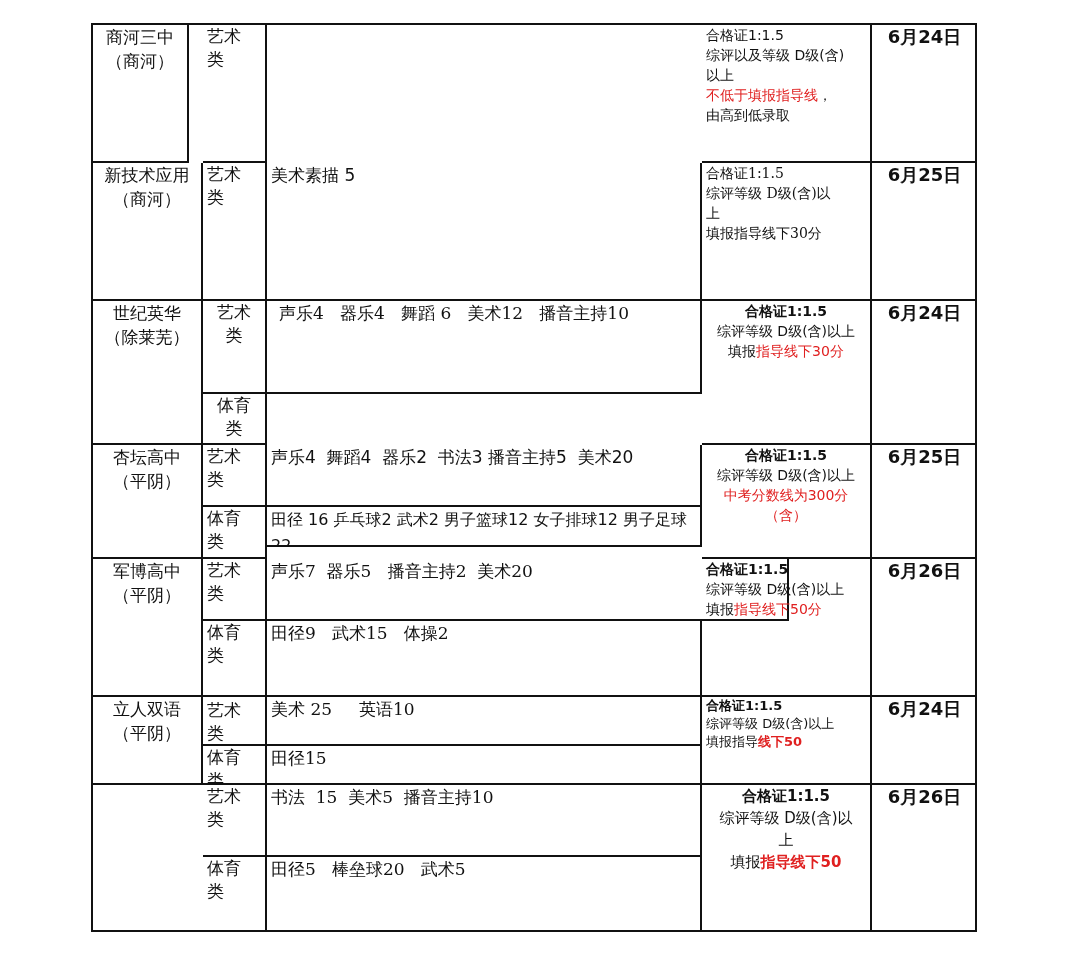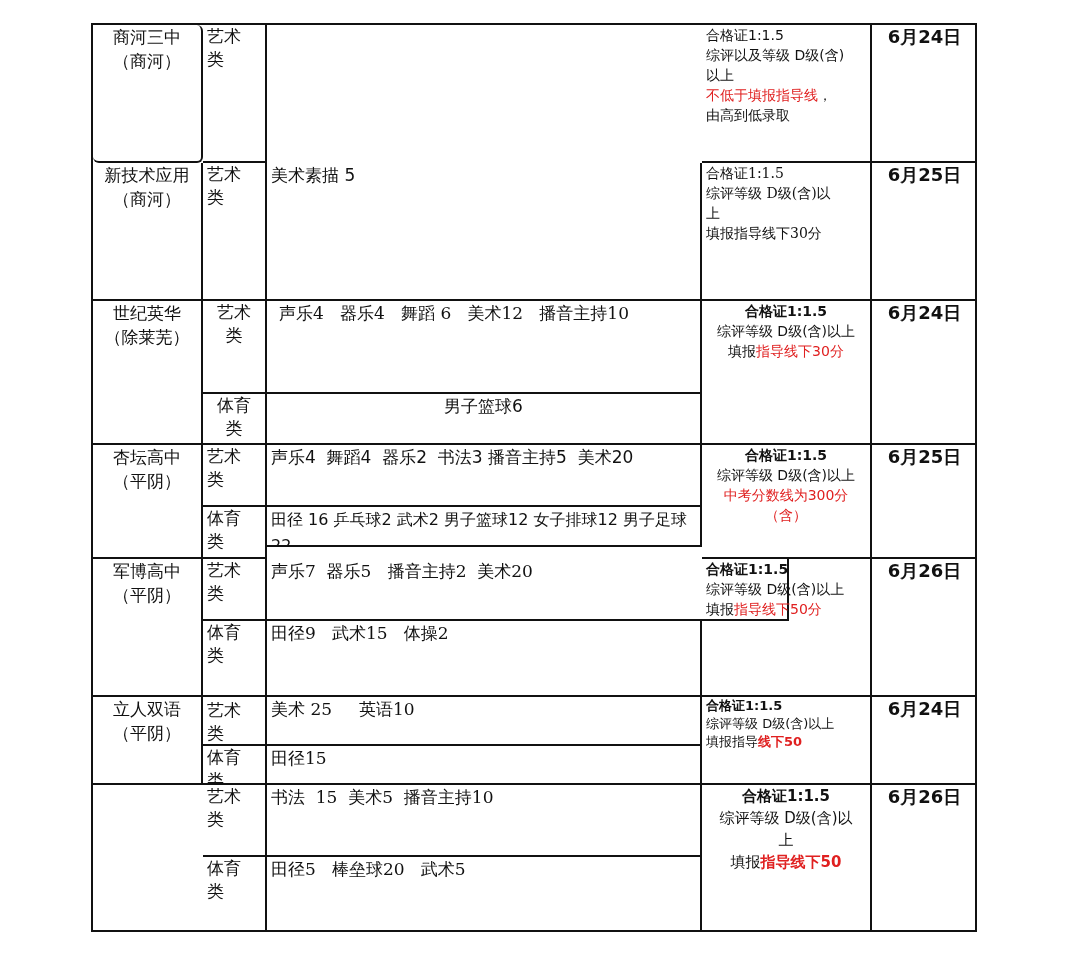--- a/index.html
+++ b/index.html
@@ -26,21 +26,21 @@
   .red { color: #e02020; }
   .b { font-weight: bold; }
   .date { justify-content: center; font-size: 18px; font-weight: bold; border-right: none; }
   .nb { border-bottom: none; }
 </style>
 </head>
 <body>
 
 <div class="tbl">
 
-  <div class="cell school" style="left:0;top:0;width:110px;height:138px;border-radius:6px;">
+  <div class="cell school" style="left:0;top:0;width:96px;height:138px;">
     <div>
         <div>商河三中</div>
     <div>（商河）</div>
       </div>
   </div>
   <div class="cell cat" style="left:110px;top:0;width:64px;height:138px;">
     <span>艺术类</span>
   </div>
   <div class="cell req" style="left:609px;top:0;width:170px;height:138px;">
     <span class="lines">
@@ -87,23 +87,20 @@
   </div>
   <div class="cell cat centered" style="left:110px;top:276px;width:64px;height:93px;">
     <span>艺术类</span>
   </div>
   <div class="cell plan" style="left:174px;top:276px;width:435px;height:93px;padding-left:12px;">
     <span style="font-family:'DejaVu Serif', serif;">声乐4   器乐4   舞蹈 6   美术12   播音主持10</span>
   </div>
   <div class="cell cat centered" style="left:110px;top:369px;width:64px;height:51px;">
     <span>体育类</span>
   </div>
-  <div class="cell plan center" style="left:174px;top:369px;width:435px;height:51px;">
-    <span>男子篮球6</span>
-  </div>
   <div class="cell req center" style="left:609px;top:276px;width:170px;height:144px;">
     <span class="lines">
       <span class="line b">合格证1:1.5</span>
       <span class="line">综评等级 D级(含)以上</span>
       <span class="line"><span>填报</span><span class="red">指导线下30分</span></span>
     </span>
   </div>
   <div class="cell date" style="left:779px;top:276px;width:105px;height:144px;">
     <span>6月24日</span>
   </div>

